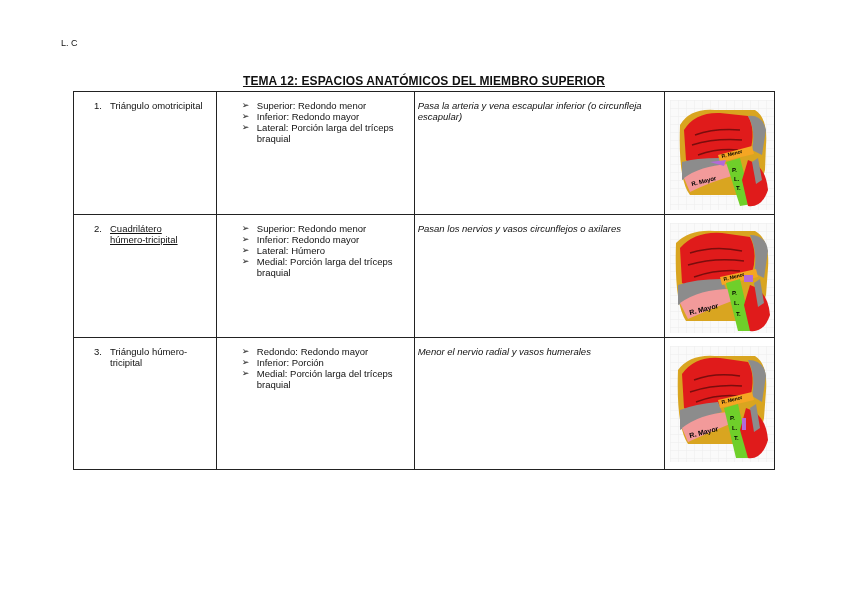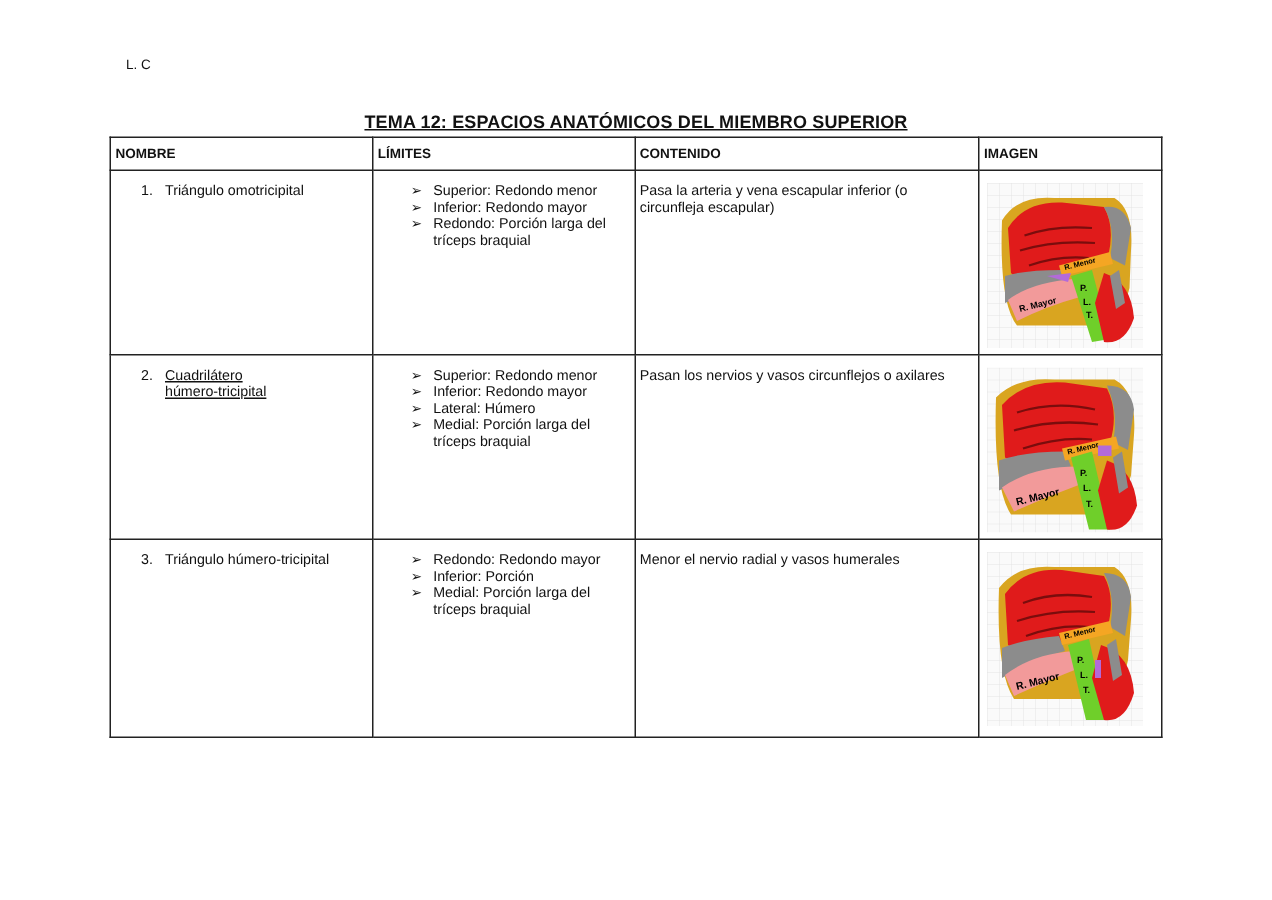--- a/index.html
+++ b/index.html
@@ -1,68 +1,62 @@
 <!DOCTYPE html>
 <html><head>
 <meta charset="utf-8">
 <style>
   html,body{margin:0;padding:0;background:#fff;}
   body{width:848px;height:600px;position:relative;overflow:hidden;font-family:"Liberation Sans",sans-serif;color:#111;}
-  .author{position:absolute;left:84px;top:38px;font-size:9px;}
+  .author{position:absolute;left:61px;top:38px;font-size:9px;}
   .title{position:absolute;left:0;width:848px;top:74px;text-align:center;font-size:12px;font-weight:bold;text-decoration:underline;letter-spacing:0.1px;}
   table{position:absolute;left:73px;top:91px;border-collapse:collapse;width:702px;}
   td,th{border:1.3px solid #222;vertical-align:top;font-size:9.5px;padding:0;}
   th{height:22px;text-align:left;font-weight:bold;font-size:9px;padding:5px 3px 0 3px;box-sizing:border-box;}
   .c1{width:175px;} .c2{width:175px;} .c3{width:230px;} .c4{width:122px;}
   tr.r td{height:122px;}
   tr.r.last td{height:131px;}
   .name{display:flex;padding:8px 0 0 20px;line-height:11px;}
   .name .num{width:16px;flex:none;}
   .lims{list-style:none;margin:0;padding:8px 0 0 25px;line-height:11px;}
   .lims li{display:flex;}
   .lims .bul{width:15px;flex:none;font-size:9px;}
-  .cont{padding:8px 3px 0 3px;line-height:11px;}
+  .cont{padding:8px 3px 0 3px;line-height:11px;font-style:italic;}
   .imgwrap{padding:8px 0 0 5px;}
   svg.anat{display:block;}
 </style>
 </head>
 <body>
 
 <div class="author">L. C</div>
 <div class="title">TEMA 12: ESPACIOS ANATÓMICOS DEL MIEMBRO SUPERIOR</div>
 
 <table>
   <tbody>
-      <tr>
-    <th class="c1">NOMBRE</th>
-    <th class="c2">LÍMITES</th>
-    <th class="c3">CONTENIDO</th>
-    <th class="c4">IMAGEN</th>
-  </tr>
 
   <tr class="r">
     <td>
           <div class="name">
             <span class="num">1.</span>
             <span>Triángulo omotricipital</span>
           </div>
         </td>
     <td>
           <ul class="lims">
       <li>
               <span class="bul">➢</span>
               <span>Superior: Redondo menor</span>
             </li>
       <li>
               <span class="bul">➢</span>
               <span>Inferior: Redondo mayor</span>
             </li>
       <li>
               <span class="bul">➢</span>
-              <span>Redondo: Porción larga del tríceps braquial</span>
+              <span>Lateral: Porción larga del tríceps braquial</span>
             </li>
     </ul>
         </td>
     <td>
           <div class="cont">Pasa la arteria y vena escapular inferior (o circunfleja escapular)</div>
         </td>
     <td>
           <div class="imgwrap">
       <svg class="anat" width="104" height="110" viewBox="0 0 104 110">
         <defs>

